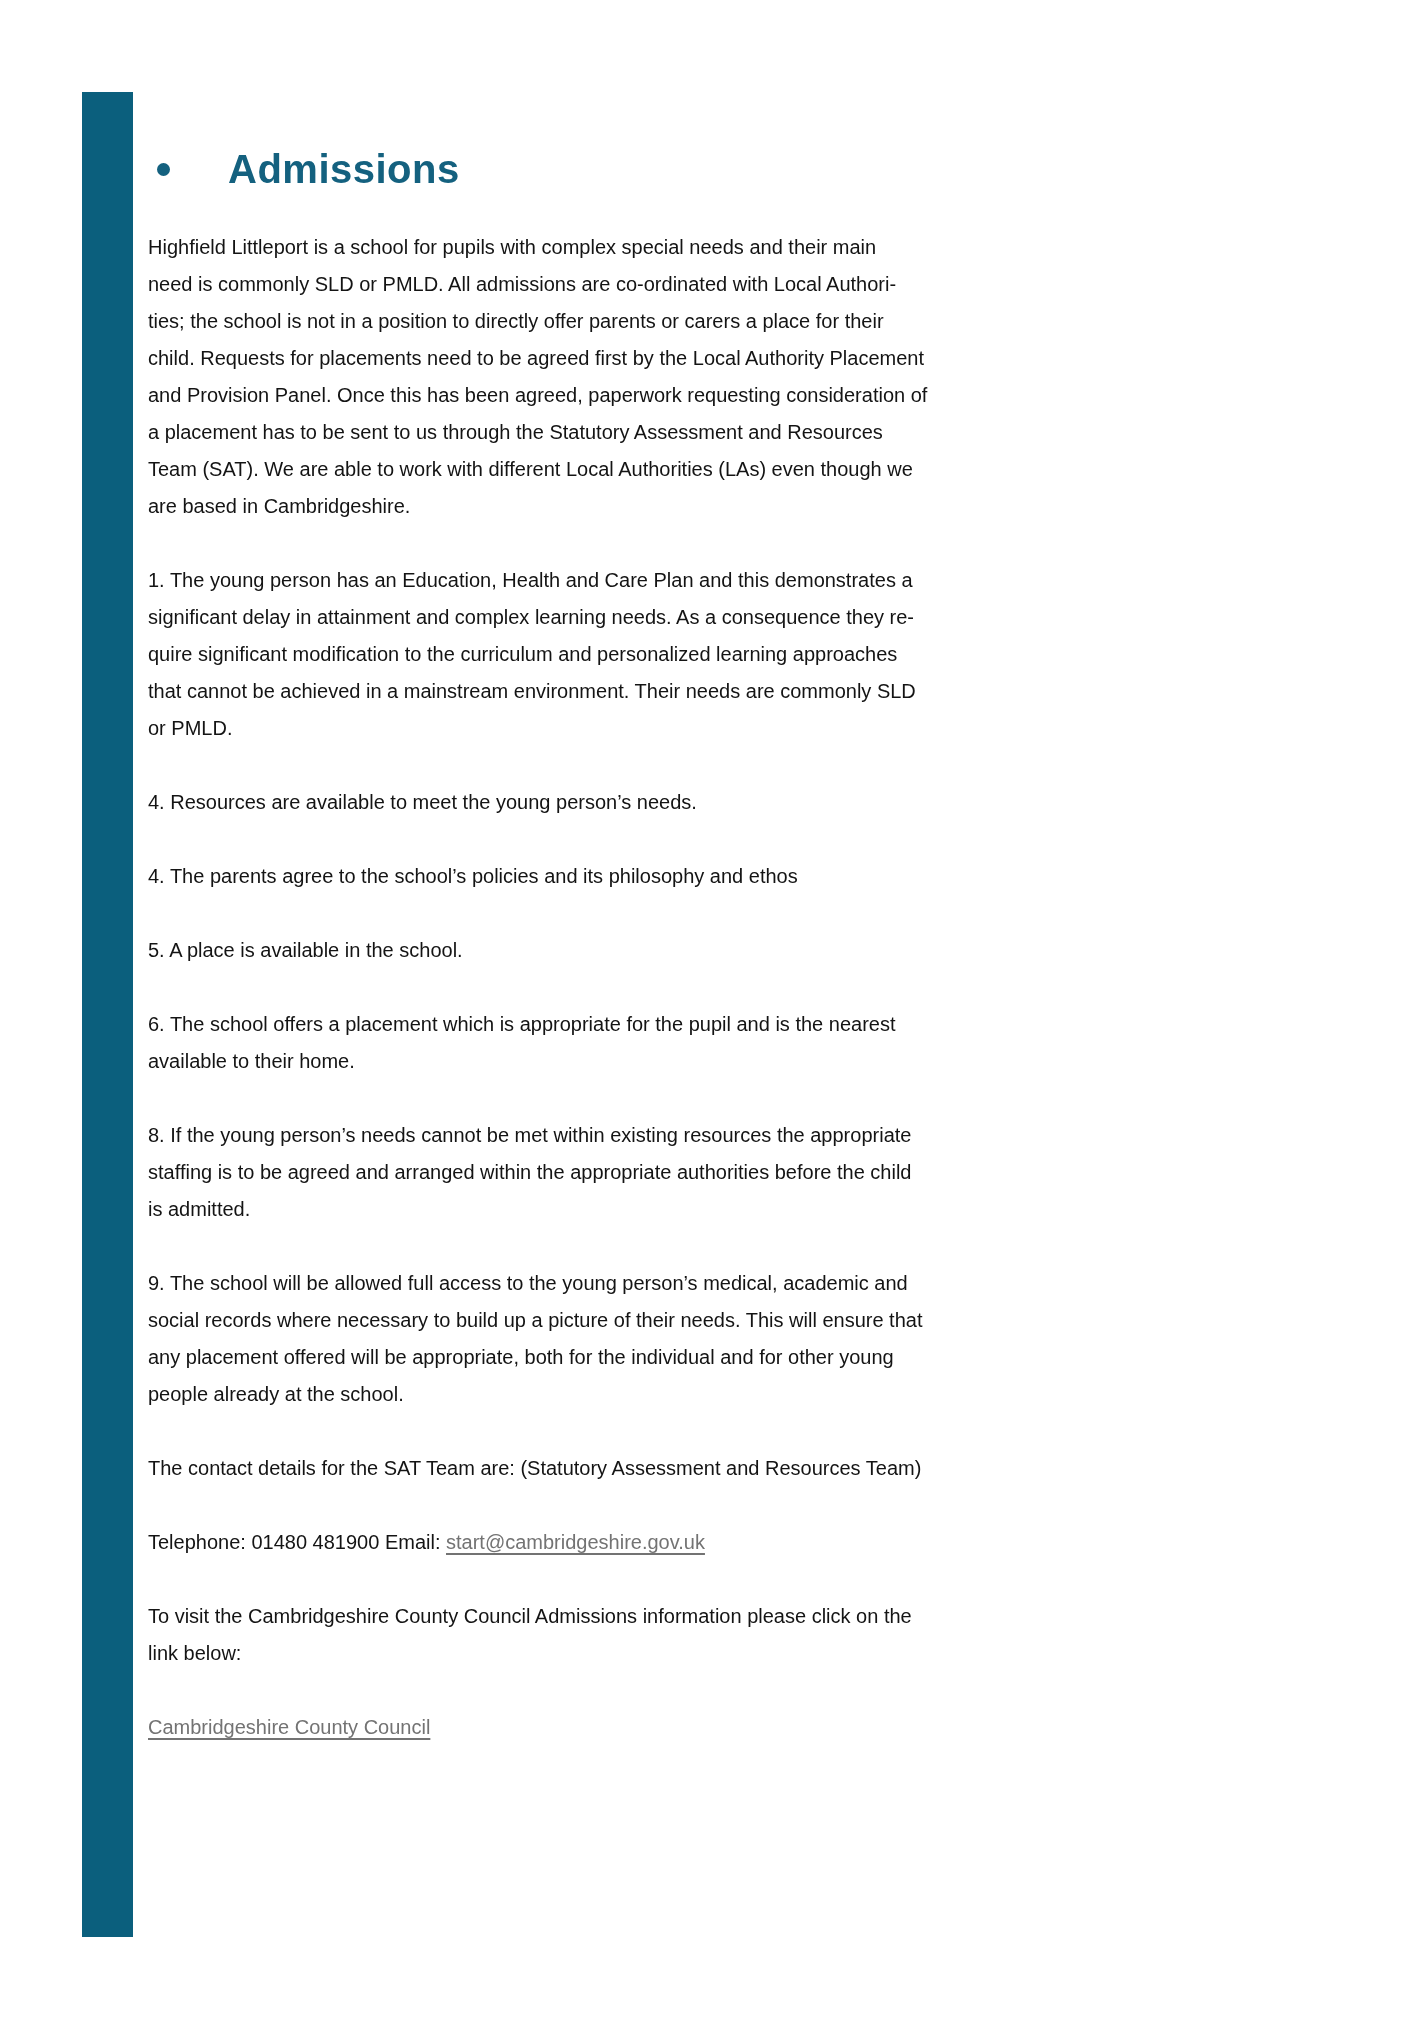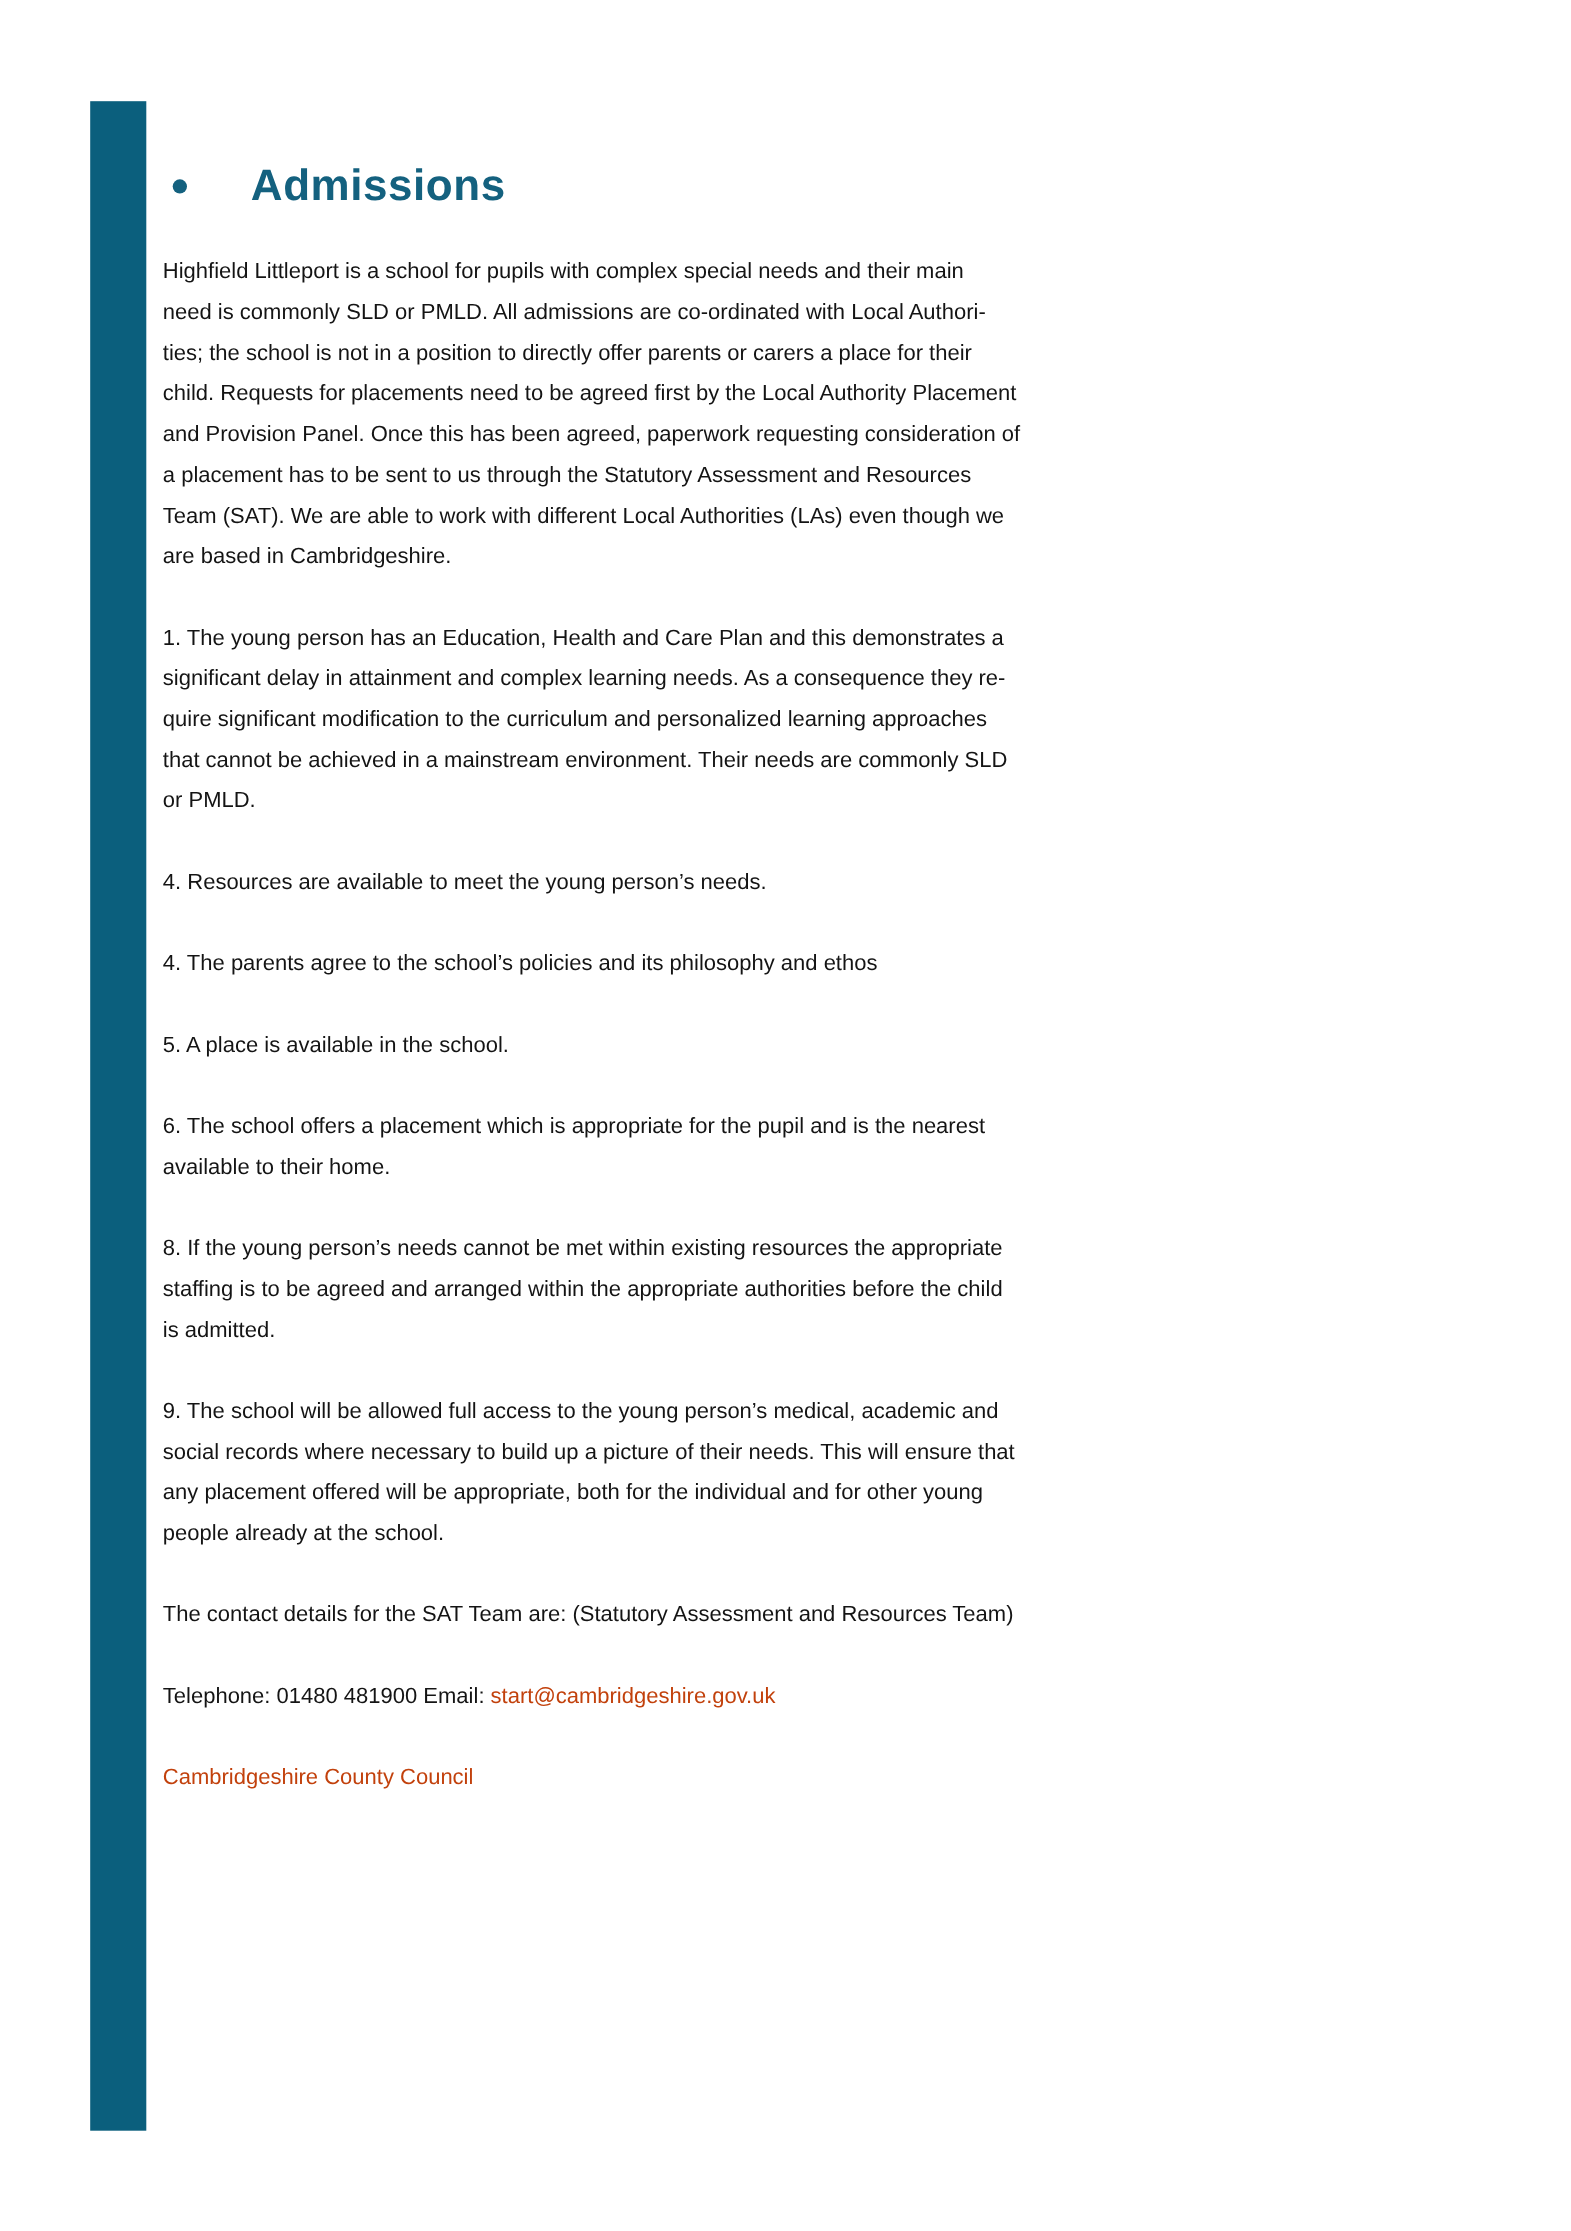--- a/index.html
+++ b/index.html
@@ -54,21 +54,22 @@
   .para {
     font-size: 20px;
     line-height: 37px;
     white-space: pre-line;
     margin: 0 0 37px 0;
   }
   .para:last-child {
     margin-bottom: 0;
   }
   a.doc-link, .doc-link {
-    color: #c2410c;
+    color: #737373;
+    text-decoration: underline;
     text-decoration-thickness: 2px;
     text-underline-offset: 4px;
     cursor: pointer;
   }
 </style>
 </head>
 <body>
 
 <div class="accent-bar"></div>
 
@@ -104,16 +105,18 @@
 is admitted.</div>
   <div class="para">9. The school will be allowed full access to the young person’s medical, academic and
 social records where necessary to build up a picture of their needs. This will ensure that
 any placement offered will be appropriate, both for the individual and for other young
 people already at the school.</div>
 
   <div class="para">The contact details for the SAT Team are: (Statutory Assessment and Resources Team)</div>
 
   <div class="para"><span>Telephone: 01480 481900 Email: </span><a class="doc-link">start@cambridgeshire.gov.uk</a></div>
 
+  <div class="para">To visit the Cambridgeshire County Council Admissions information please click on the
+link below:</div>
 
   <div class="para"><a class="doc-link">Cambridgeshire County Council</a></div>
 
 </div>
 
 </body></html>

